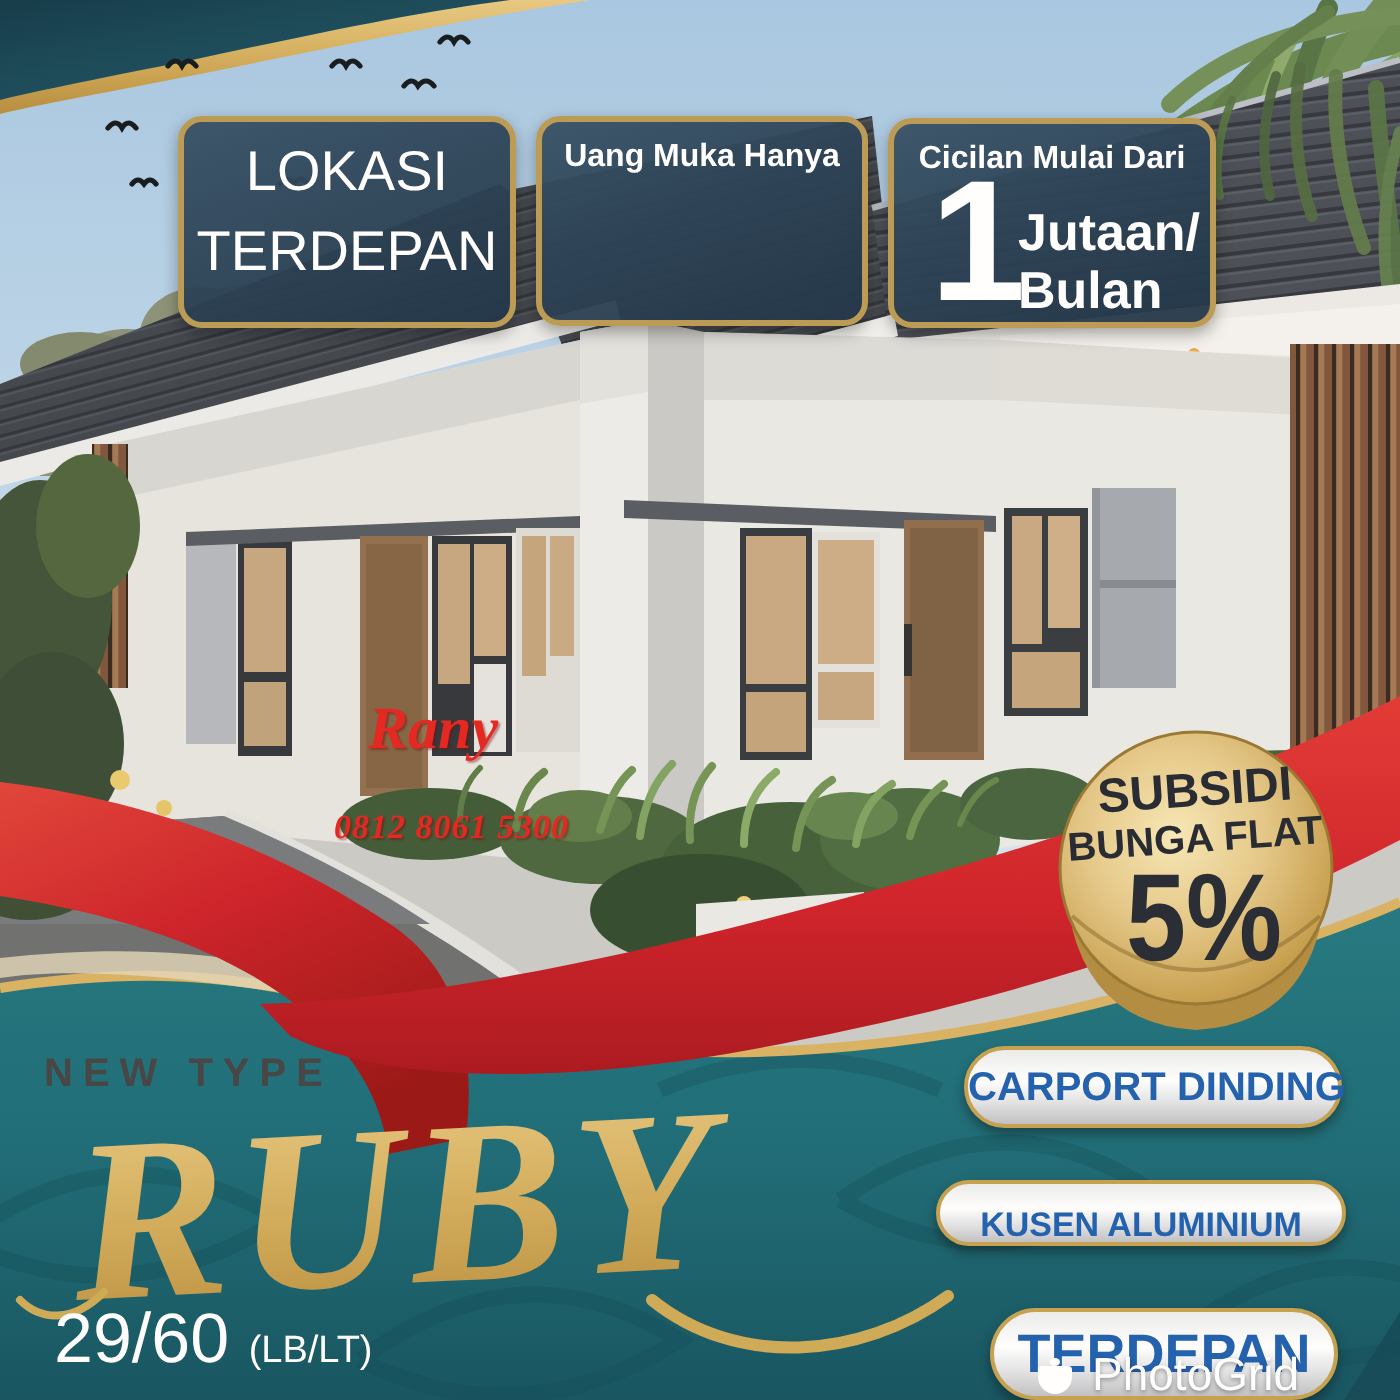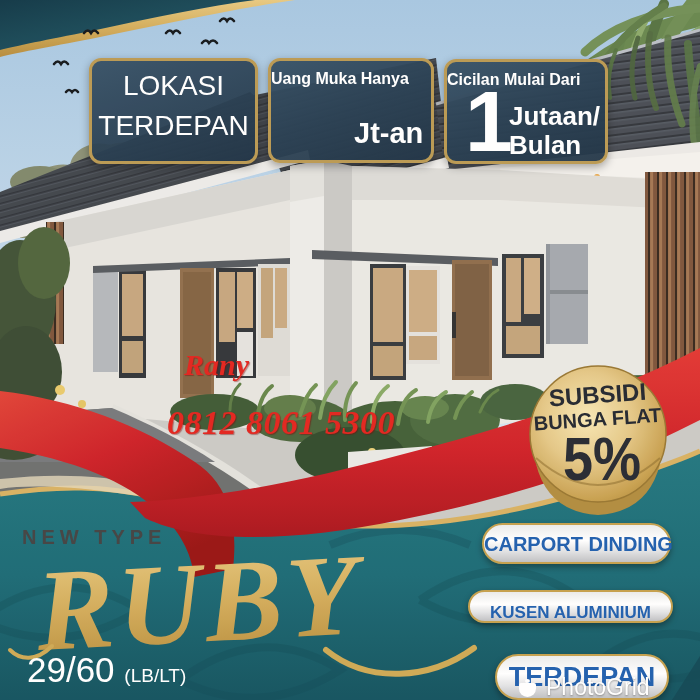--- a/index.html
+++ b/index.html
@@ -4,32 +4,32 @@
 <style>
 html,body{margin:0;padding:0}
 .page{position:relative;width:700px;height:700px;overflow:hidden;background:#bcd4e6;font-family:"Liberation Sans",sans-serif}
 svg.bg{position:absolute;left:0;top:0}
 .badge{position:absolute;box-sizing:border-box;border:3px solid #b99850;border-radius:12px;
   background:linear-gradient(160deg,rgba(47,74,96,.95) 0%,rgba(35,59,80,.95) 50%,rgba(27,48,67,.95) 100%);
   color:#fff;box-shadow:0 3px 8px rgba(0,0,0,.35)}
 .b1{left:89px;top:58px;width:169px;height:106px;text-align:center;font-weight:normal;font-size:28px;line-height:40px;padding-top:5px}
 .b2{left:268px;top:58px;width:166px;height:105px}
 .b3{left:444px;top:59px;width:164px;height:105px}
-.b2 .t,.b3 .t{position:absolute;left:0;right:0;top:9px;text-align:left;font-size:16px;font-weight:bold;white-space:nowrap}
+.b2 .t,.b3 .t{position:absolute;left:0;right:0;top:9px;text-align:center;font-size:16px;font-weight:bold;white-space:nowrap}
 .big{position:absolute;font-weight:bold;line-height:1}
 .pill{position:absolute;box-sizing:border-box;border-radius:999px;border:2px solid #c49e4a;white-space:nowrap;
   background:linear-gradient(180deg,#ebecec 0%,#ffffff 42%,#e0e1e3 72%,#bfc0c3 100%);
   box-shadow:0 3px 6px rgba(0,0,0,.4);color:#1c5cad;font-weight:bold;text-align:center}
 .p1{left:482px;top:523px;width:189px;height:41px;font-size:20px;line-height:38px}
 .p2{left:468px;top:590px;width:205px;height:33px;font-size:17px;line-height:42px}
 .p3{left:495px;top:654px;width:174px;height:46px;font-size:27px;line-height:43px}
 .red{position:absolute;font-family:"Liberation Serif",serif;font-weight:bold;font-style:italic;color:#e2211b;
   text-shadow:1px 1px 1px rgba(120,0,0,.45)}
 .rany{left:184px;top:348px;font-size:30px}
-.phone{left:167px;top:404px;font-size:34px;letter-spacing:.5px}
+.phone{left:167px;top:404px;font-size:17px;letter-spacing:.5px}
 .newtype{position:absolute;left:22px;top:526px;color:#404040;font-size:20px;letter-spacing:5px;font-weight:bold}
 .lb{position:absolute;left:27px;top:650px;color:#fff;font-weight:normal;font-size:35px}
 .lb span{font-size:19px}
 .pg{position:absolute;left:513px;top:674px;color:#fff;font-size:23px;line-height:26px;padding-left:33px;
   text-shadow:0 1px 2px rgba(0,0,0,.35)}
 .pgic{position:absolute;left:6px;top:9px;width:17px;height:14px;background:#fff;border-radius:2px 2px 9px 9px}
 .pgic:before{content:"";position:absolute;left:6px;top:-4px;width:5px;height:4px;background:#fff;border-radius:50%}
 </style>
 </head>
 <body>
@@ -292,21 +292,20 @@
  <text x="36" y="641" font-family="Liberation Serif,serif" font-size="116" font-style="italic" font-weight="bold" letter-spacing="4" fill="url(#goldlin)">RUBY</text>
 </g>
 <path d="M326,650 C368,684 430,680 474,648" stroke="#cda852" stroke-width="6" fill="none" stroke-linecap="round"></path>
 <path d="M52,646 C36,662 20,660 10,650" stroke="#cda852" stroke-width="4" fill="none" stroke-linecap="round"></path>
 <path d="M672,700 L700,656 L700,700 Z" fill="#0c4450" opacity=".8"></path>
 </svg>
 
 <div class="badge b1">LOKASI<br>TERDEPAN</div>
 <div class="badge b2">
   <div class="t">Uang Muka Hanya</div>
-  <div class="big" style="left:83px;top:58px;font-size:29px">Jt-an</div>
 </div>
 <div class="badge b3">
   <div class="t">Cicilan Mulai Dari</div>
   <div class="big" style="left:18px;top:16px;font-size:86px">1</div>
   <div class="big" style="left:62px;top:40px;font-size:26px;line-height:29px">Jutaan/<br>Bulan</div>
 </div>
 
 <div class="red rany">Rany</div>
 <div class="red phone">0812 8061 5300</div>
 <div class="newtype">NEW TYPE</div>

